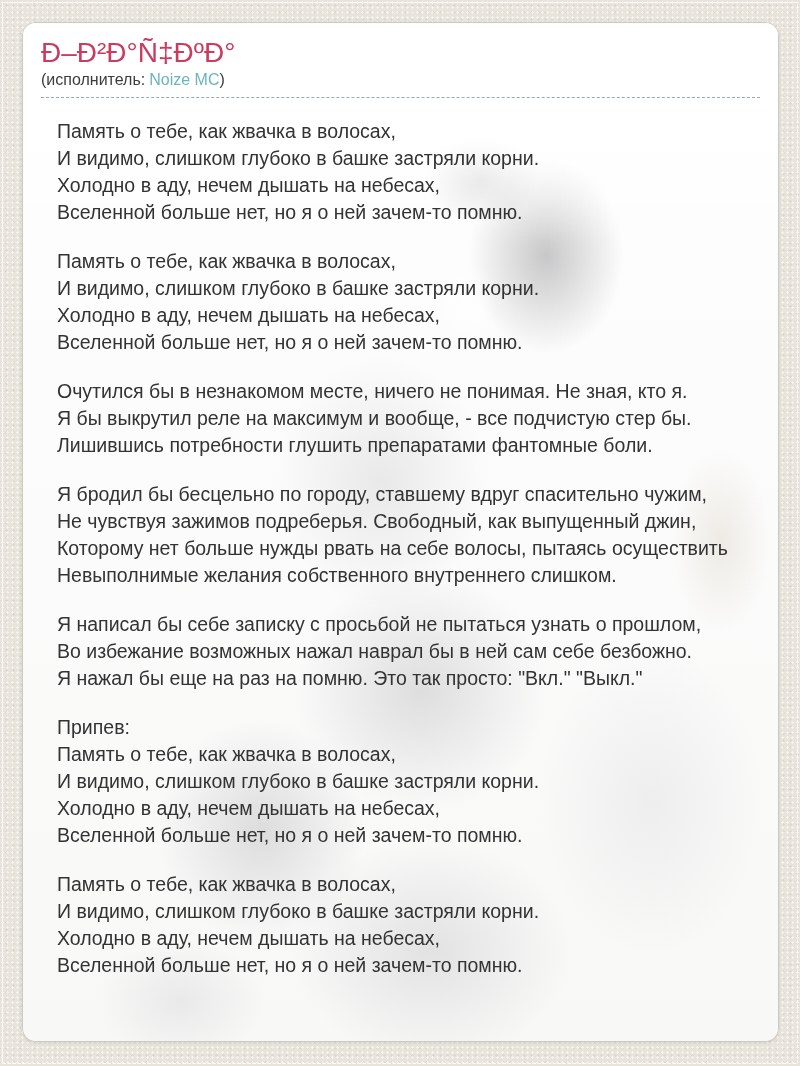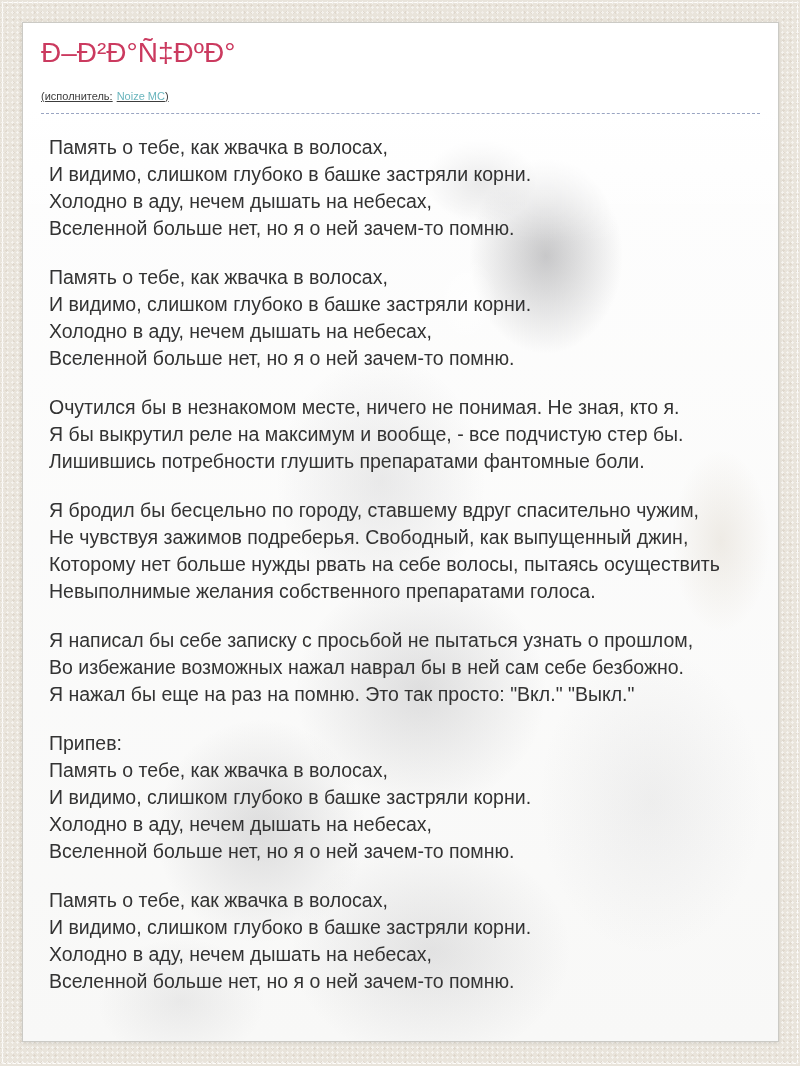--- a/index.html
+++ b/index.html
@@ -25,21 +25,21 @@
     background-position:0 0, 3px 2px;
   }
   .stitch{
     position:absolute;inset:2px;z-index:5;pointer-events:none;
     border:1px dashed rgba(255,255,255,.92);border-radius:2px;
   }
   .card{
     position:absolute;left:22px;top:22px;width:757px;height:1020px;z-index:1;
     background:var(--card-bg);
     border:1px solid var(--card-border);
-    border-radius:0;
+    border-radius:14px;
     box-shadow:0 1px 3px rgba(120,110,95,.22);
     overflow:hidden;
   }
   
   .photo{
     position:absolute;inset:0;z-index:0;pointer-events:none;
     background-image:
       linear-gradient(180deg, #ffffff 0px, #ffffff 85px, rgba(255,255,255,.55) 135px, rgba(255,255,255,0) 220px),
       radial-gradient(ellipse 45px 65px at 443px 278px, rgba(255,255,255,.65), rgba(255,255,255,0) 70%),
       radial-gradient(ellipse 110px 140px at 523px 233px, rgba(48,48,54,.26), rgba(48,48,54,0) 70%),
@@ -52,28 +52,27 @@
       radial-gradient(ellipse 200px 160px at 408px 928px, rgba(90,90,96,.14), rgba(90,90,96,0) 70%),
       radial-gradient(ellipse 120px 90px at 158px 978px, rgba(100,100,106,.10), rgba(100,100,106,0) 70%),
       linear-gradient(180deg,#fefefe,#f8f8f7);
   }
   .content{position:relative;z-index:1;padding:14px 18px 0 18px;}
   .title{
     margin:0;font-size:28px;line-height:32px;font-weight:normal;
     color:var(--title-color);
   }
   .artist-line{
-    font-size:11px;line-height:18px;color:var(--muted-text-color);
-    margin-top:18px;padding-bottom:8px;
+    font-size:16px;line-height:18px;color:var(--muted-text-color);
+    margin-top:2px;padding-bottom:8px;
     border-bottom:1px dashed var(--divider-color);
-    text-decoration:underline;
   }
   .artist-line a{color:var(--link-color);text-decoration:none;cursor:pointer;margin-left:4px;}
   .lyrics{margin-top:20px;font-size:19.5px;line-height:27px;color:var(--text-color);}
-  .stanza{margin:0 0 22px 8px;}
+  .stanza{margin:0 0 22px 16px;}
   .stanza:last-child{margin-bottom:0;}
   .line{white-space:nowrap;}
 </style>
 </head>
 <body>
 
 <div class="stitch"></div>
 
 <div class="card">
   <div class="photo"></div>
@@ -95,21 +94,21 @@
         </div>
         <div class="stanza">
           <div class="line">Очутился бы в незнакомом месте, ничего не понимая. Не зная, кто я.</div>
           <div class="line">Я бы выкрутил реле на максимум и вообще, - все подчистую стер бы.</div>
           <div class="line">Лишившись потребности глушить препаратами фантомные боли.</div>
         </div>
         <div class="stanza">
           <div class="line">Я бродил бы бесцельно по городу, ставшему вдруг спасительно чужим,</div>
           <div class="line">Не чувствуя зажимов подреберья. Свободный, как выпущенный джин,</div>
           <div class="line">Которому нет больше нужды рвать на себе волосы, пытаясь осуществить</div>
-          <div class="line">Невыполнимые желания собственного препаратами голоса.</div>
+          <div class="line">Невыполнимые желания собственного внутреннего слишком.</div>
         </div>
         <div class="stanza">
           <div class="line">Я написал бы себе записку с просьбой не пытаться узнать о прошлом,</div>
           <div class="line">Во избежание возможных нажал наврал бы в ней сам себе безбожно.</div>
           <div class="line">Я нажал бы еще на раз на помню. Это так просто: "Вкл." "Выкл."</div>
         </div>
         <div class="stanza">
           <div class="line">Припев:</div>
           <div class="line">Память о тебе, как жвачка в волосах,</div>
           <div class="line">И видимо, слишком глубоко в башке застряли корни.</div>

